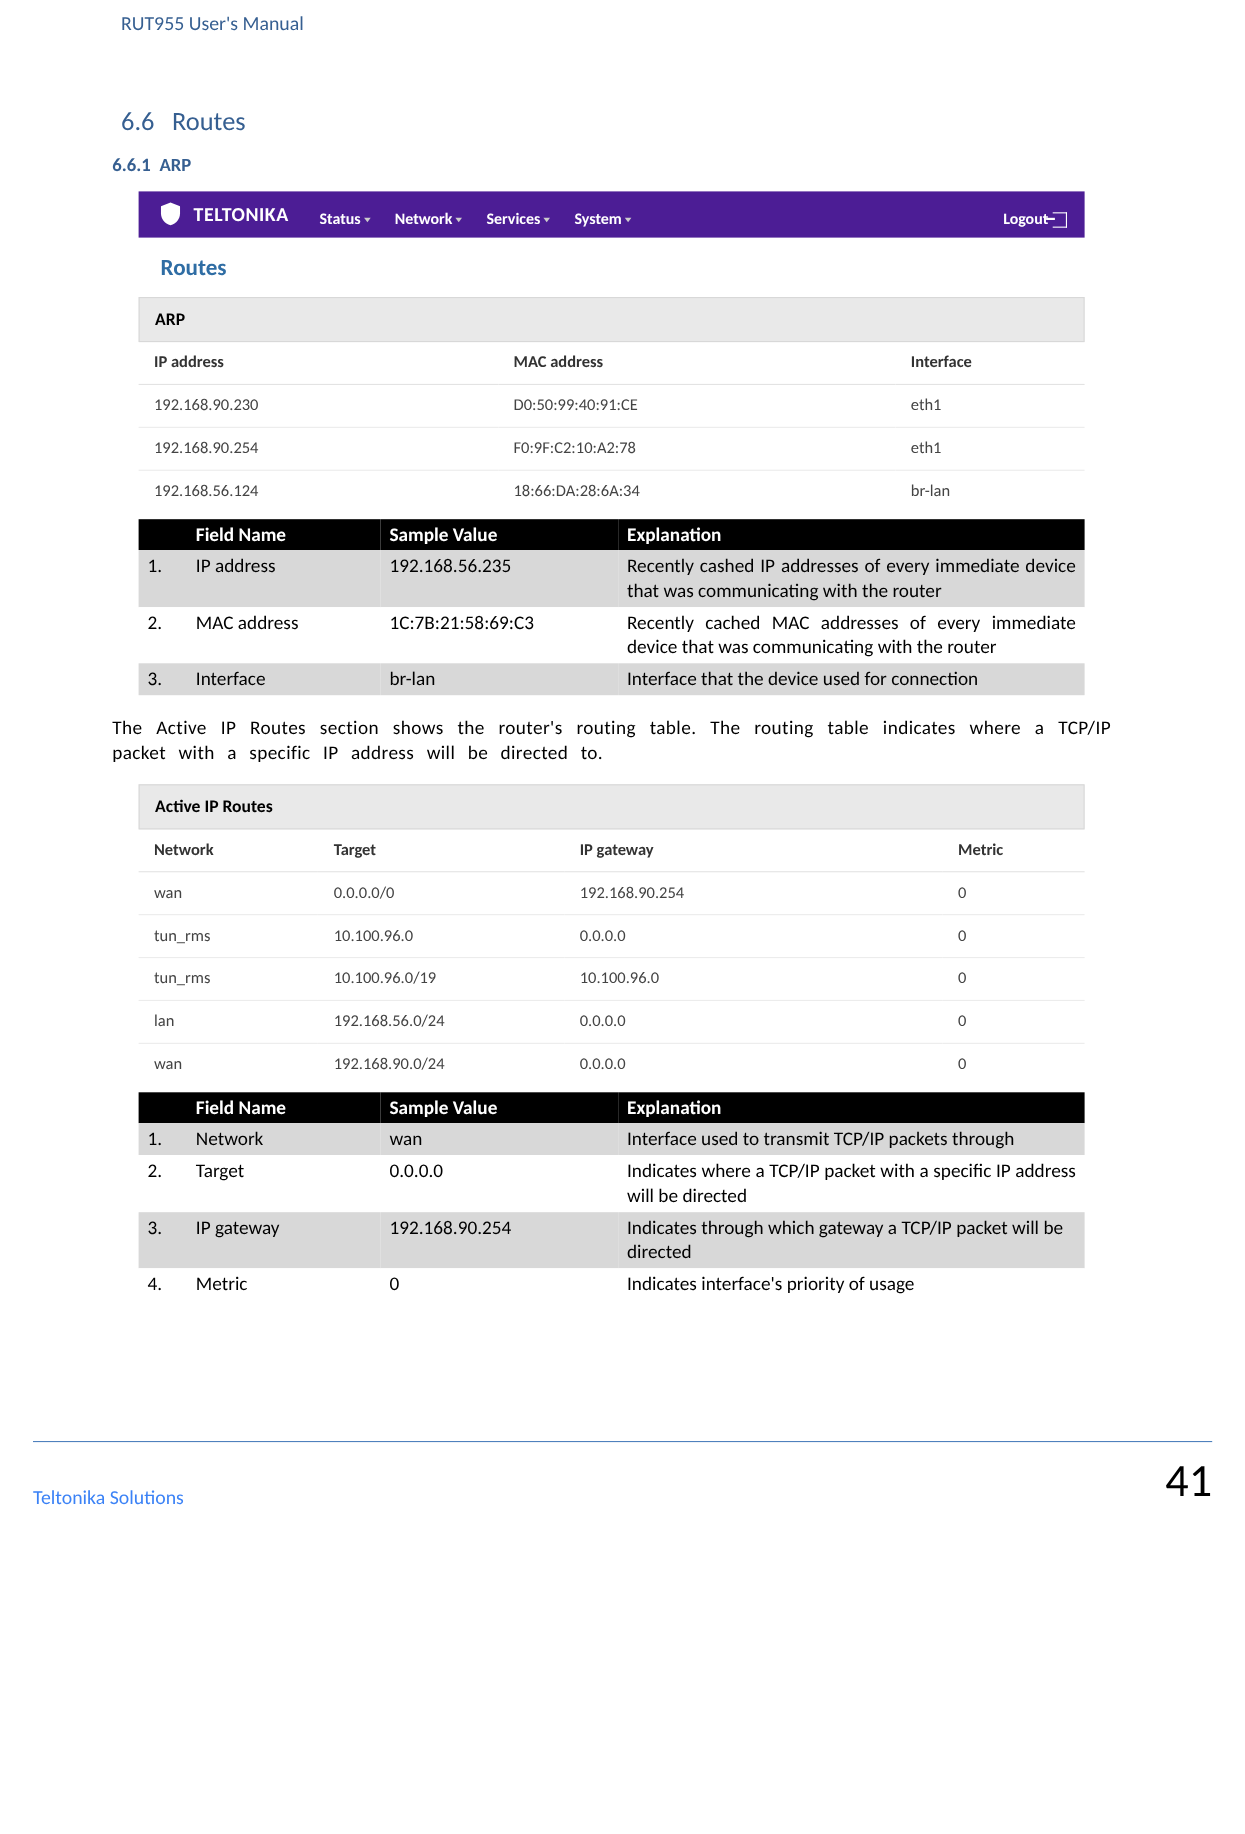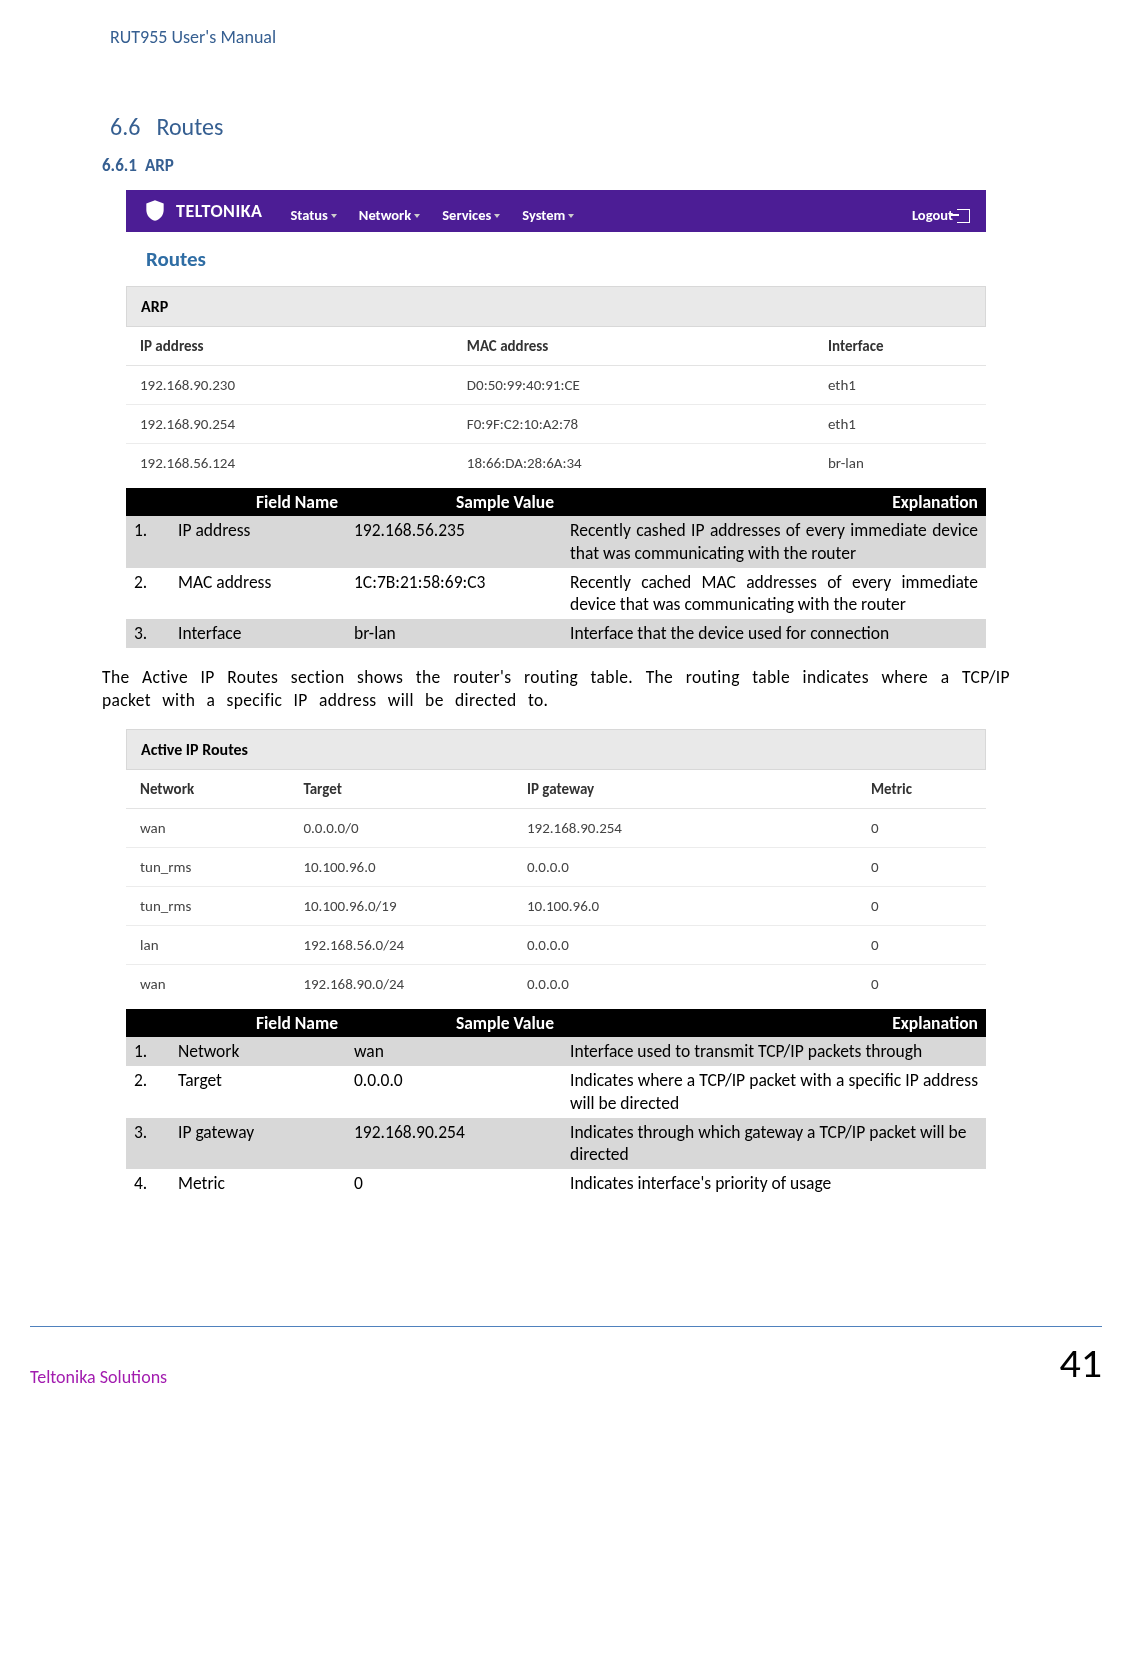--- a/index.html
+++ b/index.html
@@ -1,16 +1,16 @@
 <!DOCTYPE html>
 <html><head>
 <meta charset="utf-8">
 <style>
   body{margin:0;font-family:Calibri,Arial,sans-serif;background:#fff;color:#000}
-  .page{width:948px;margin:16px auto;padding:0 30px 20px 10px;box-sizing:border-box;position:relative}
+  .page{width:948px;margin:0 auto;padding:0 30px 20px 10px;box-sizing:border-box;position:relative}
   .doc-header{color:#365F91;font-size:18px;padding:10px 0 4px 8px;margin-bottom:60px}
   h2{color:#365F91;font-weight:normal;font-size:24px;margin:0 0 14px 0;padding-left:8px}
   .secnum{margin-right:16px}
   .body-text{font-size:17.5px;padding:0 0 0 40px;margin:0 0 18px 0;line-height:1.3}
   .body-text.justify{letter-spacing:0.02em;word-spacing:0.4em;text-align:justify}
   .body-text.hang{padding-left:0px;margin-left:0}
   h3{color:#365F91;font-size:17px;margin:0 0 14px 0}
   h3 .sub-num{color:#365F91;margin-right:8px}
   h3 .sub-title{color:#365F91;font-weight:bold}
   
@@ -26,31 +26,31 @@
   .logout-ico:before{content:"";position:absolute;left:-6px;top:4px;width:8px;height:2px;background:#fff}
   .page-title{color:#2f6da4;font-size:21px;font-weight:600;padding:14px 20px}
   .panel-head{background:#e9e9e9;border:1px solid #d8d8d8;font-weight:bold;font-size:16px;padding:10px 14px}
   .grid{width:100%;border-collapse:collapse;font-size:15px;color:#444}
   .grid th{text-align:left;font-weight:600;color:#333;border-bottom:1px solid #e3e3e3;padding:10px 14px}
   .grid td{border-bottom:1px solid #ececec;padding:10px 14px}
   .grid tr:last-child td{border-bottom:none}
   .grid td:first-child,.grid th:first-child{padding-left:14px}
   
   .ftable{width:100%;border-collapse:collapse;margin:6px 24px 18px 24px;width:calc(100% - 48px);font-size:17.5px}
-  .ftable th{background:#000;color:#fff;text-align:right;padding:3px 8px;font-weight:bold}
+  .ftable th{background:#000;color:#fff;text-align:left;padding:3px 8px;font-weight:bold}
   .ftable td{padding:3px 8px;vertical-align:top;line-height:1.3}
   .ftable td.num{width:28px}
   .ftable td.fname{width:160px}
   .ftable td.sval{width:200px}
   .row-g{background:#D8D8D8}
   .row-w{background:#fff}
   
   .footer-rule{border:none;border-top:1.5px solid #4F81BD;margin:90px 30px 10px 30px}
   .footer{display:flex;justify-content:space-between;align-items:flex-end;padding:0 30px 20px 30px}
-  .footer-left{color:#a21caf;font-size:18px}
+  .footer-left{color:#3b82f6;font-size:18px}
   .footer-right{font-size:42px;color:#000}
 </style>
 </head>
 <body>
 
 <div class="page">
   <div class="doc-header">RUT955 User's Manual</div>
 
   <h2><span class="secnum">6.6</span><span>Routes</span></h2>
 

